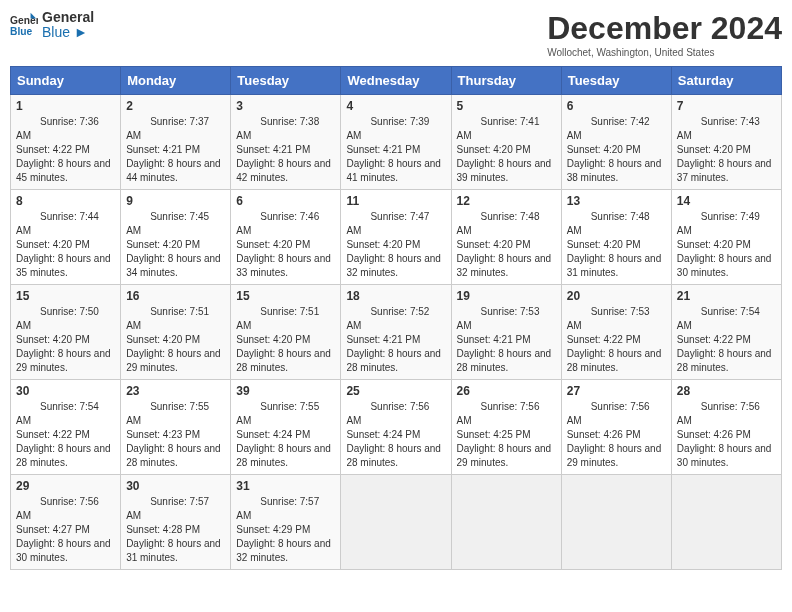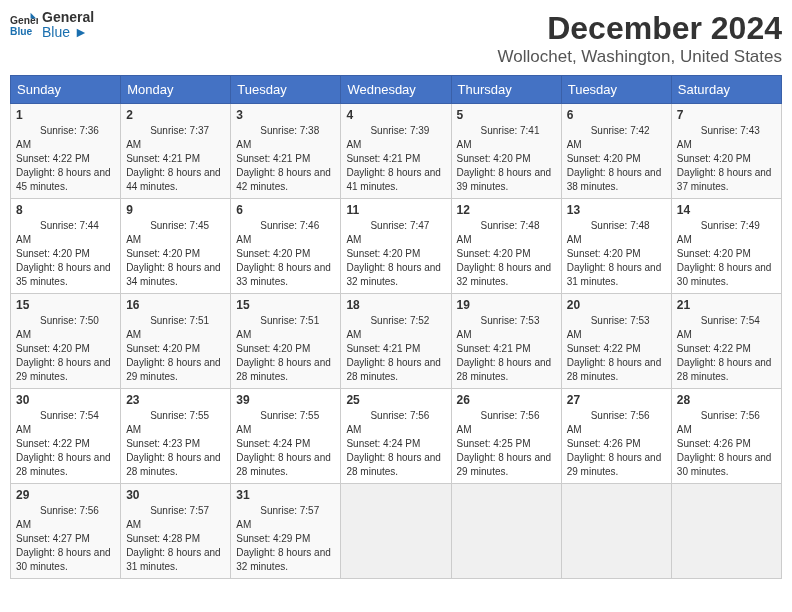--- a/index.html
+++ b/index.html
@@ -19,43 +19,43 @@
     .logo-area {
       display: flex;
       align-items: center;
       gap: 4px;
     }
     .logo-icon {
       width: 28px;
       height: 28px;
     }
     .title-area {
-      text-align: right;
+      text-align: left;
     }
     .main-title {
       font-size: 32px;
       font-weight: bold;
       color: #333;
     }
     .subtitle {
-      font-size: 17px;
+      font-size: 10px;
       color: #555;
     }
     .calendar-table {
       width: 100%;
       border-collapse: collapse;
       font-size: 11px;
     }
     .calendar-table thead th {
       background-color: #4472c4;
       color: #fff;
       text-align: left;
       padding: 6px 6px;
       font-size: 13px;
-      font-weight: normal;
+      font-weight: bold;
       border: 1px solid #3a60a8;
     }
     .calendar-table tbody td {
       border: 1px solid #ccc;
       vertical-align: top;
       padding: 4px 5px;
       width: calc(100% / 7);
       min-height: 70px;
       background: #fff;
     }

